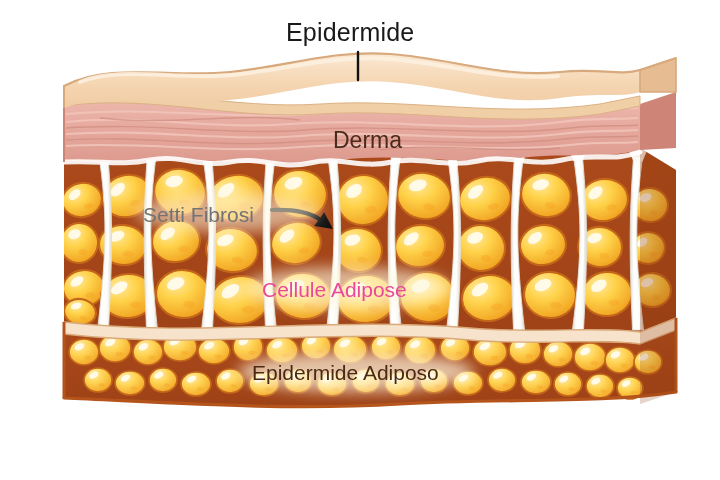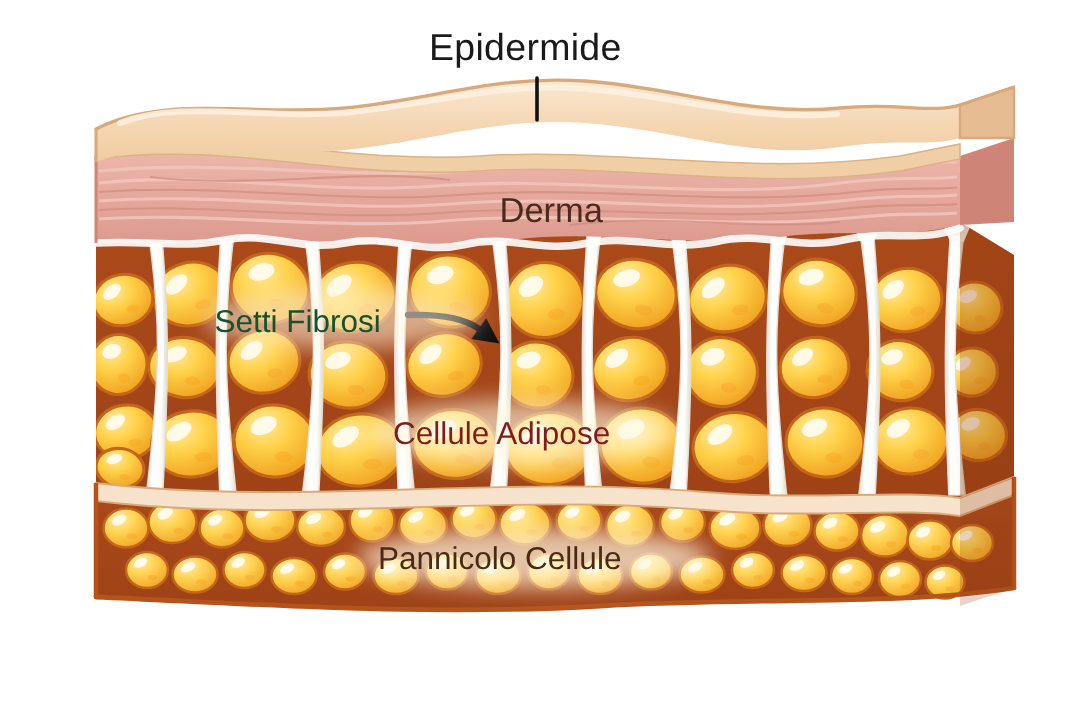--- a/index.html
+++ b/index.html
@@ -3,22 +3,22 @@
 <meta charset="utf-8">
 <style>
   html,body{margin:0;padding:0;background:#ffffff;}
   body{width:720px;height:480px;overflow:hidden;
        font-family:"Liberation Sans","DejaVu Sans",sans-serif;}
   #stage{position:relative;width:640px;height:480px;background:#ffffff;}
   #diagram{position:absolute;left:0;top:0;width:720px;height:480px;}
   .lbl{position:absolute;white-space:nowrap;pointer-events:none;}
   .lbl-title{font-size:25px;color:#1a1a1a;letter-spacing:.2px;}
   .lbl-derma{font-size:23px;color:#4a2a1c;margin-left:32px;}
-  .lbl-setti{font-size:21px;color:#14532d;}
-  .lbl-cellule{font-size:21px;color:#7f1d1d;}
+  .lbl-setti{font-size:21px;color:#737373;}
+  .lbl-cellule{font-size:21px;color:#ec4899;}
   .lbl-pannicolo{font-size:21px;color:#4a2a14;}
 </style>
 </head>
 <body>
 
 <div id="stage">
 
   <svg id="diagram" viewBox="0 0 720 480">
     <defs>
       <linearGradient id="gEpi" x1="0" y1="0" x2="0" y2="1">
@@ -578,15 +578,15 @@
   </svg>
 
   <div class="lbl lbl-title" style="left:286px;top:18px;">Epidermide</div>
 
   <div class="lbl lbl-derma" style="left:301px;top:127px;">Derma</div>
 
   <div class="lbl lbl-setti" style="left:143px;top:203px;">Setti Fibrosi</div>
 
   <div class="lbl lbl-cellule" style="left:262px;top:278px;">Cellule Adipose</div>
 
-  <div class="lbl lbl-pannicolo" style="left:252px;top:361px;">Pannicolo Cellule</div>
+  <div class="lbl lbl-pannicolo" style="left:252px;top:361px;">Epidermide Adiposo</div>
 
 </div>
 
 </body></html>

